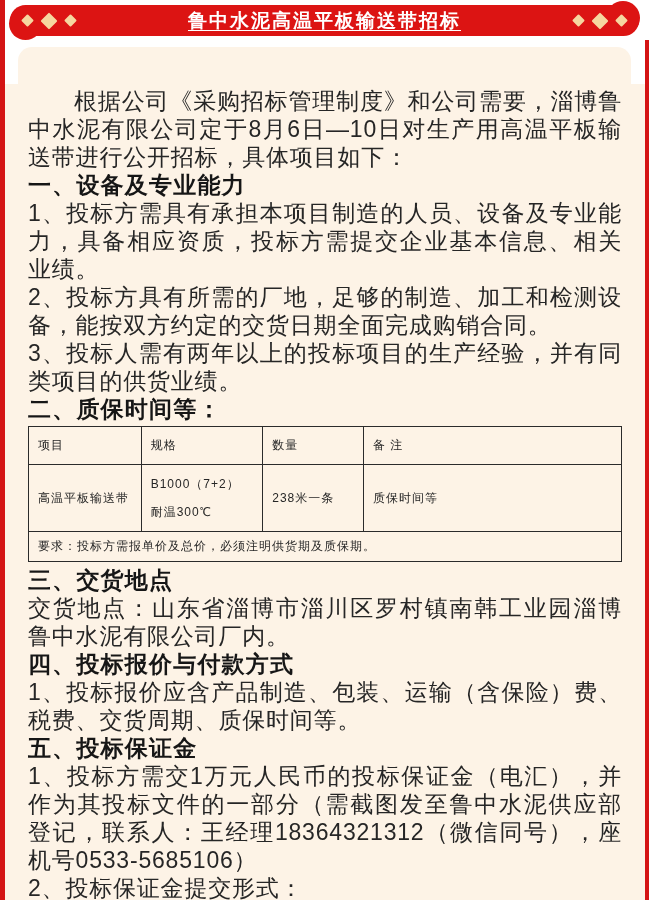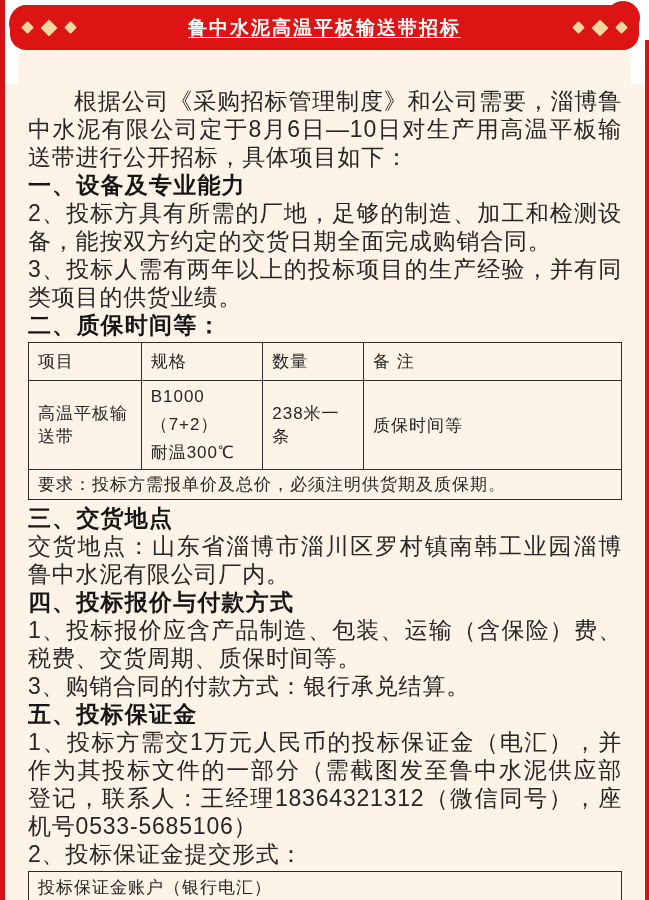--- a/index.html
+++ b/index.html
@@ -10,21 +10,21 @@
   .cream-bg{position:absolute;left:0;top:84px;right:0;bottom:0;background:var(--panel_cream);}
   .panel{
     position:absolute;left:18px;top:47px;width:613px;height:853px;
     background:var(--panel_cream);border-radius:14px 14px 0 0;
     padding:40px 9px 0 10px;box-sizing:border-box;z-index:2;
   }
   .side-strip{position:absolute;top:0;bottom:0;width:5px;background:var(--strip_red);z-index:6;}
   .side-strip.left{left:0;}
   .side-strip.right{right:0;top:40px;width:4px;}
   .banner{
-    position:absolute;left:10px;right:10px;top:5px;height:45px;
+    position:absolute;left:10px;right:10px;top:5px;height:31px;
     background:var(--banner_red);border-radius:16px;z-index:5;
     display:flex;align-items:center;justify-content:space-between;
     padding:0 13px;box-sizing:border-box;text-decoration:underline;
   }
   .banner::before{content:"";position:absolute;left:-1px;top:2px;width:33px;height:33px;background:var(--banner_red);border-radius:50%;}
   .banner::after{content:"";position:absolute;right:-1px;top:-4px;width:34px;height:34px;background:var(--banner_red);border-radius:50%;}
   .banner-title{
     position:absolute;left:0;right:0;margin:0;text-align:center;
     color:#ffffff;font-size:19px;font-weight:bold;letter-spacing:2px;
     text-decoration:underline;text-underline-offset:3px;line-height:31px;z-index:1;
@@ -35,21 +35,21 @@
 
   .panel p,.panel h2{
     margin:0;font-size:23px;line-height:28px;color:var(--text);
     letter-spacing:0.8px;text-align:justify;
   }
   .panel h2{font-weight:bold;color:#161616;letter-spacing:1.2px;}
   .intro{text-indent:2em;}
 
   table{width:100%;border-collapse:collapse;table-layout:fixed;margin:3px 0 4px 0;}
   td,th{
-    border:1px solid #2b2b2b;font-size:17px;color:var(--text);
+    border:1px solid #2b2b2b;font-size:12px;color:var(--text);
     padding:2px 9px;letter-spacing:1px;text-align:left;vertical-align:middle;
     overflow:hidden;
   }
   .t1 th{font-weight:normal;height:33px;}
   .t1 .row-main td{height:62px;}
   .t1 .row-req td{height:25px;}
   .spec-line{line-height:28px;}
   .t2 td{height:27px;}
 </style>
 </head>
@@ -74,20 +74,21 @@
       <span class="dia m"></span>
       <span class="dia"></span>
     </div>
   </header>
 
   <main class="panel">
 
     <p class="intro">根据公司《采购招标管理制度》和公司需要，淄博鲁中水泥有限公司定于8月6日—10日对生产用高温平板输送带进行公开招标，具体项目如下：</p>
 
     <h2>一、设备及专业能力</h2>
+    <p>1、投标方需具有承担本项目制造的人员、设备及专业能力，具备相应资质，投标方需提交企业基本信息、相关业绩。</p>
     <p>2、投标方具有所需的厂地，足够的制造、加工和检测设备，能按双方约定的交货日期全面完成购销合同。</p>
     <p>3、投标人需有两年以上的投标项目的生产经验，并有同类项目的供货业绩。</p>
 
     <h2>二、质保时间等：</h2>
     <table class="t1">
       <colgroup>
         <col style="width:19%">
           <col style="width:20.5%">
           <col style="width:17%">
           <col style="width:43.5%">
@@ -112,21 +113,20 @@
         <td colspan="4">要求：投标方需报单价及总价，必须注明供货期及质保期。</td>
       </tr>
     </tbody>
       </table>
 
     <h2>三、交货地点</h2>
     <p>交货地点：山东省淄博市淄川区罗村镇南韩工业园淄博鲁中水泥有限公司厂内。</p>
 
     <h2>四、投标报价与付款方式</h2>
     <p>1、投标报价应含产品制造、包装、运输（含保险）费、税费、交货周期、质保时间等。</p>
-    <p>3、购销合同的付款方式：银行承兑结算。</p>
 
     <h2>五、投标保证金</h2>
     <p>1、投标方需交1万元人民币的投标保证金（电汇），并作为其投标文件的一部分（需截图发至鲁中水泥供应部登记，联系人：王经理18364321312（微信同号），座机号0533-5685106）</p>
     <p>2、投标保证金提交形式：</p>
 
     <table class="t2">
       <tbody>
           <tr>
         <td>投标保证金账户（银行电汇）</td>
       </tr>

